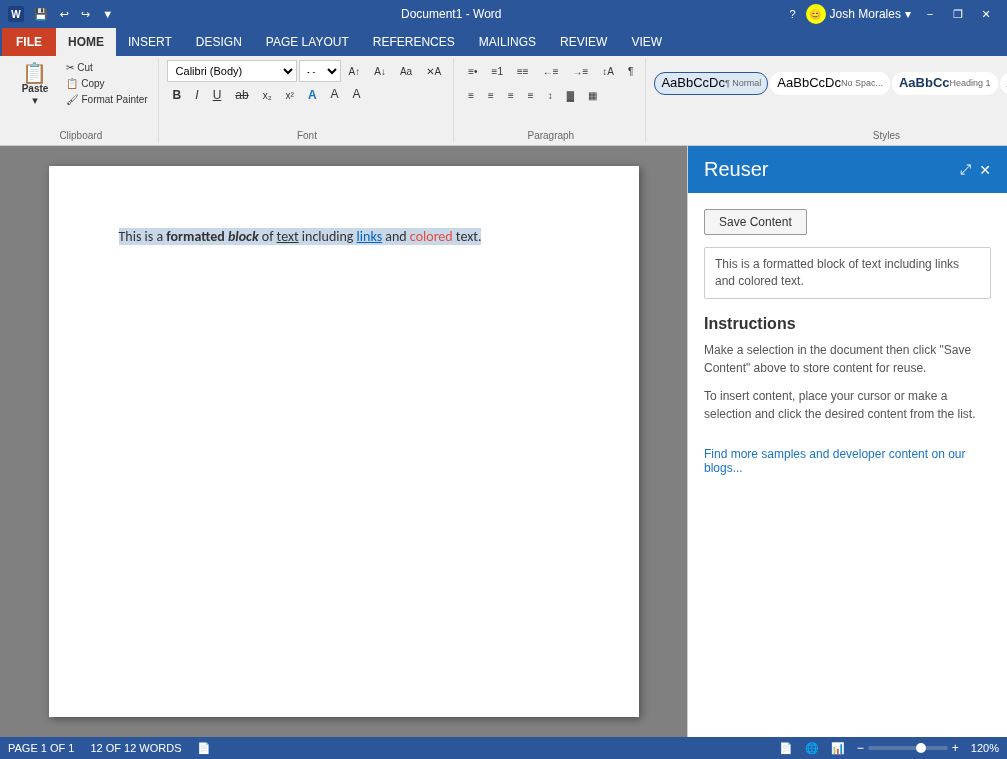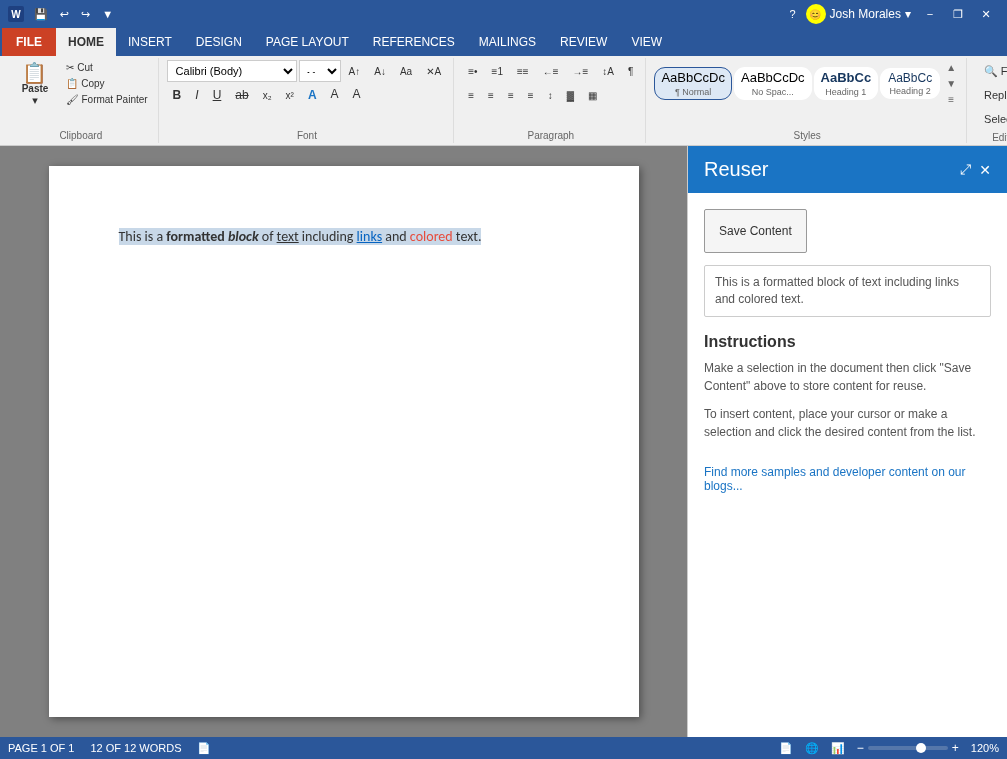--- a/index.html
+++ b/index.html
@@ -98,21 +98,21 @@
     .font-size-select { height: 22px; font-size: 11px; border: 1px solid #ccc; background: white; width: 42px; padding: 8px 2px; }
     .font-btn { background: none; border: 1px solid transparent; cursor: pointer; padding: 1px 5px; border-radius: 2px; font-size: 12px; color: #333; height: 22px; display: flex; align-items: center; }
     .font-btn.bold { font-weight: bold; }
     .font-btn.italic { font-style: italic; }
     .font-btn.underline { text-decoration: underline; }
     .font-btn.strike { text-decoration: line-through; }
     .font-btn-small { font-size: 10px; }
 
     
     .styles-area { display: flex; align-items: center; gap: 2px; }
-    .style-item { display: flex; flex-direction: column; align-items: center; padding: 2px 6px; cursor: pointer; border: 1px solid transparent; border-radius: 11px; min-width: 60px; background: white; }
+    .style-item { display: flex; flex-direction: row; align-items: center; padding: 2px 6px; cursor: pointer; border: 1px solid transparent; border-radius: 11px; min-width: 60px; background: white; }
     .style-item.selected { border-color: #2b579a; background: #dde8f5; }
     .style-preview { font-size: 13px; line-height: 1.3; }
     .style-name { font-size: 9px; color: #666; }
     .styles-scroll { display: flex; flex-direction: column; gap: 1px; justify-content: center; }
     .styles-arrow { background: none; border: 1px solid transparent; cursor: pointer; padding: 1px 3px; font-size: 10px; color: #666; }
 
     
     .editing-group { display: flex; flex-direction: column; gap: 2px; }
     .editing-btn { background: none; border: 1px solid transparent; cursor: pointer; padding: 2px 8px; border-radius: 2px; font-size: 11px; color: #333; text-align: left; display: flex; align-items: center; gap: 4px; white-space: nowrap; height: 22px; }
 
@@ -163,21 +163,21 @@
       align-items: center;
       justify-content: space-between;
     }
     .panel-header-controls { display: flex; gap: 8px; }
     .panel-header-btn { background: none; border: none; color: white; cursor: pointer; font-size: 14px; }
     .panel-body { padding: 16px; flex: 1; overflow-y: auto; }
     .section-title { font-size: 14px; font-weight: bold; color: #333; margin-bottom: 10px; }
     .save-btn {
       border: 1px solid #999;
       background: #f5f5f5;
-      padding: 14px 14px;
+      padding: 5px 14px;
       cursor: pointer;
       font-size: 12px;
       color: #333;
       border-radius: 2px;
       margin-bottom: 12px;
       display: inline-block;
     }
     .content-preview {
       border: 1px solid #ccc;
       padding: 8px 10px;
@@ -222,20 +222,23 @@
 
 <div class="title-bar">
   <div class="title-bar-left">
     <div class="title-icon">W</div>
     <div class="quick-access">
       <button class="qa-btn">💾</button>
       <button class="qa-btn">↩</button>
       <button class="qa-btn">↪</button>
       <button class="qa-btn">▼</button>
     </div>
+  </div>
+  <div class="title-bar-center">
+    <span>Document1 - Word</span>
   </div>
   <div class="title-bar-right">
     <button class="qa-btn">?</button>
     <div class="user-info">
       <div class="user-avatar">😊</div>
       <span>Josh Morales</span>
       <span>▾</span>
     </div>
     <div class="window-controls">
       <button class="win-btn">−</button>

